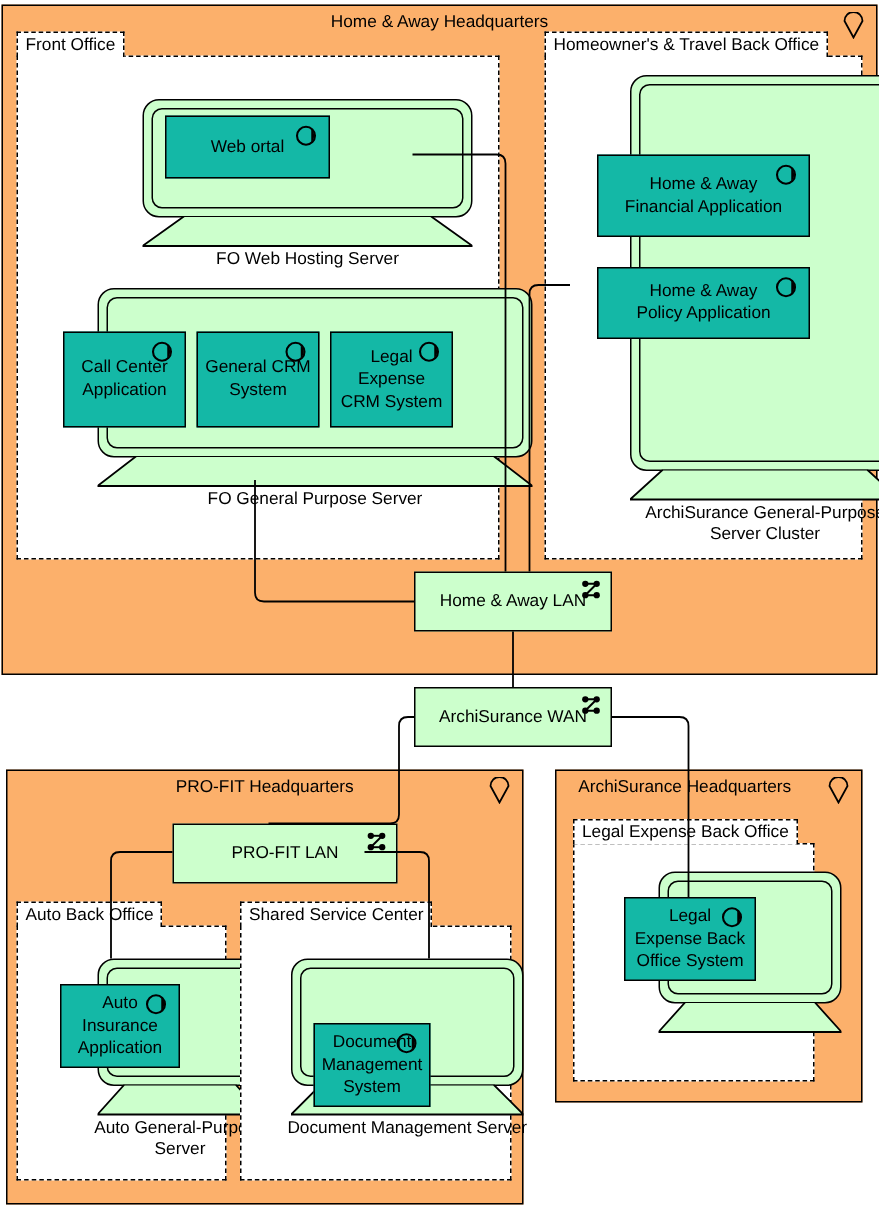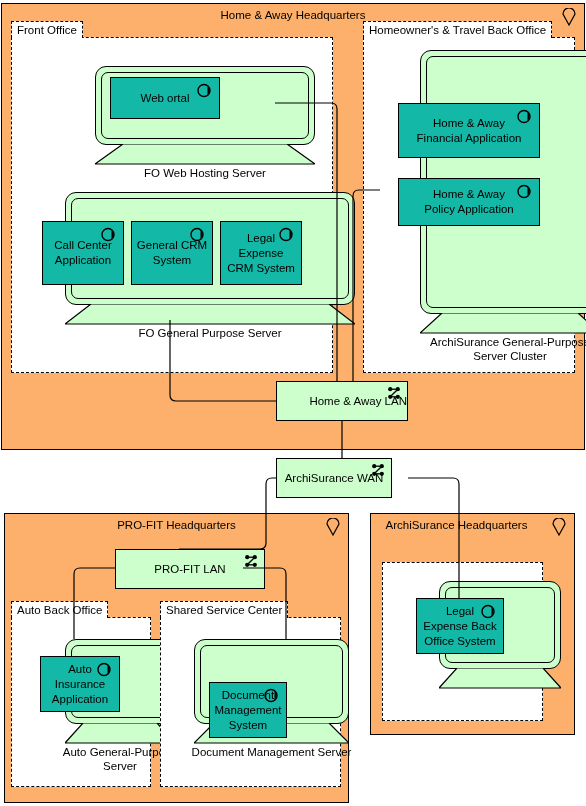--- a/index.html
+++ b/index.html
@@ -269,34 +269,34 @@
 
   <div class="appcomp" style="left:398px; top:178px; width:142px; height:48px;">
     <span class="app-txt">Home &amp; Away
 Policy Application</span>
     <svg class="app-badge" viewBox="0 0 15 15">
       <circle cx="7" cy="7.5" r="6" fill="none" stroke="#000" stroke-width="1.4"></circle>
       <path d="M10.5 3 A6 6 0 0 1 10.5 12 Z" fill="#000"></path>
     </svg>
   </div>
 
-  <div class="network" style="left:276px; top:381px; width:132px; height:40px;justify-content:flex-end;">
+  <div class="network" style="left:276px; top:381px; width:132px; height:40px;">
     <span>Home &amp; Away LAN</span>
     <svg class="net-badge" viewBox="0 0 14 14">
       <line x1="3.2" y1="3.2" x2="10.8" y2="3.2" stroke="#000" stroke-width="1.3"></line>
       <line x1="3.2" y1="10.8" x2="10.8" y2="10.8" stroke="#000" stroke-width="1.3"></line>
       <line x1="3.2" y1="10.8" x2="10.8" y2="3.2" stroke="#000" stroke-width="1.3"></line>
       <circle cx="3.2" cy="3.2" r="2.1" fill="#000"></circle>
       <circle cx="10.8" cy="3.2" r="2.1" fill="#000"></circle>
       <circle cx="3.2" cy="10.8" r="2.1" fill="#000"></circle>
       <circle cx="10.8" cy="10.8" r="2.1" fill="#000"></circle>
     </svg>
   </div>
 
-  <div class="network" style="left:276px; top:458px; width:116px; height:40px;">
+  <div class="network" style="left:276px; top:458px; width:132px; height:40px;">
     <span>ArchiSurance WAN</span>
     <svg class="net-badge" viewBox="0 0 14 14">
       <line x1="3.2" y1="3.2" x2="10.8" y2="3.2" stroke="#000" stroke-width="1.3"></line>
       <line x1="3.2" y1="10.8" x2="10.8" y2="10.8" stroke="#000" stroke-width="1.3"></line>
       <line x1="3.2" y1="10.8" x2="10.8" y2="3.2" stroke="#000" stroke-width="1.3"></line>
       <circle cx="3.2" cy="3.2" r="2.1" fill="#000"></circle>
       <circle cx="10.8" cy="3.2" r="2.1" fill="#000"></circle>
       <circle cx="3.2" cy="10.8" r="2.1" fill="#000"></circle>
       <circle cx="10.8" cy="10.8" r="2.1" fill="#000"></circle>
     </svg>
@@ -374,20 +374,21 @@
   </div>
 
   <div class="location" style="left:370px; top:513px; width:205px; height:222px;">
     <div class="loc-title" style="left:-10px; right:22px;">ArchiSurance Headquarters</div>
     <svg class="loc-pin" viewBox="0 0 16 18">
       <path d="M8 17 L2 6 A6 6 0 1 1 14 6 Z" fill="none" stroke="#000" stroke-width="1.2"></path>
     </svg>
   </div>
 
   <div class="grouping" style="left:382px; top:546px; width:161px; height:175px;">
+    <div class="grp-tab">Legal Expense Back Office</div>
     <div class="grp-body"></div>
   </div>
 
   <div class="device" style="left:399px; top:581px; width:122px; height:106px;">
     <div class="dev-screen" style="height:88px;">
       <div class="dev-inner"></div>
     </div>
     <svg class="dev-stand" style="top:87px;" viewBox="0 0 122 21" preserveAspectRatio="none">
       <path d="M18 0 L104 0 L122 20 L0 20 Z" fill="#CCFFCC" stroke="#000" stroke-width="1.2"></path>
     </svg>

